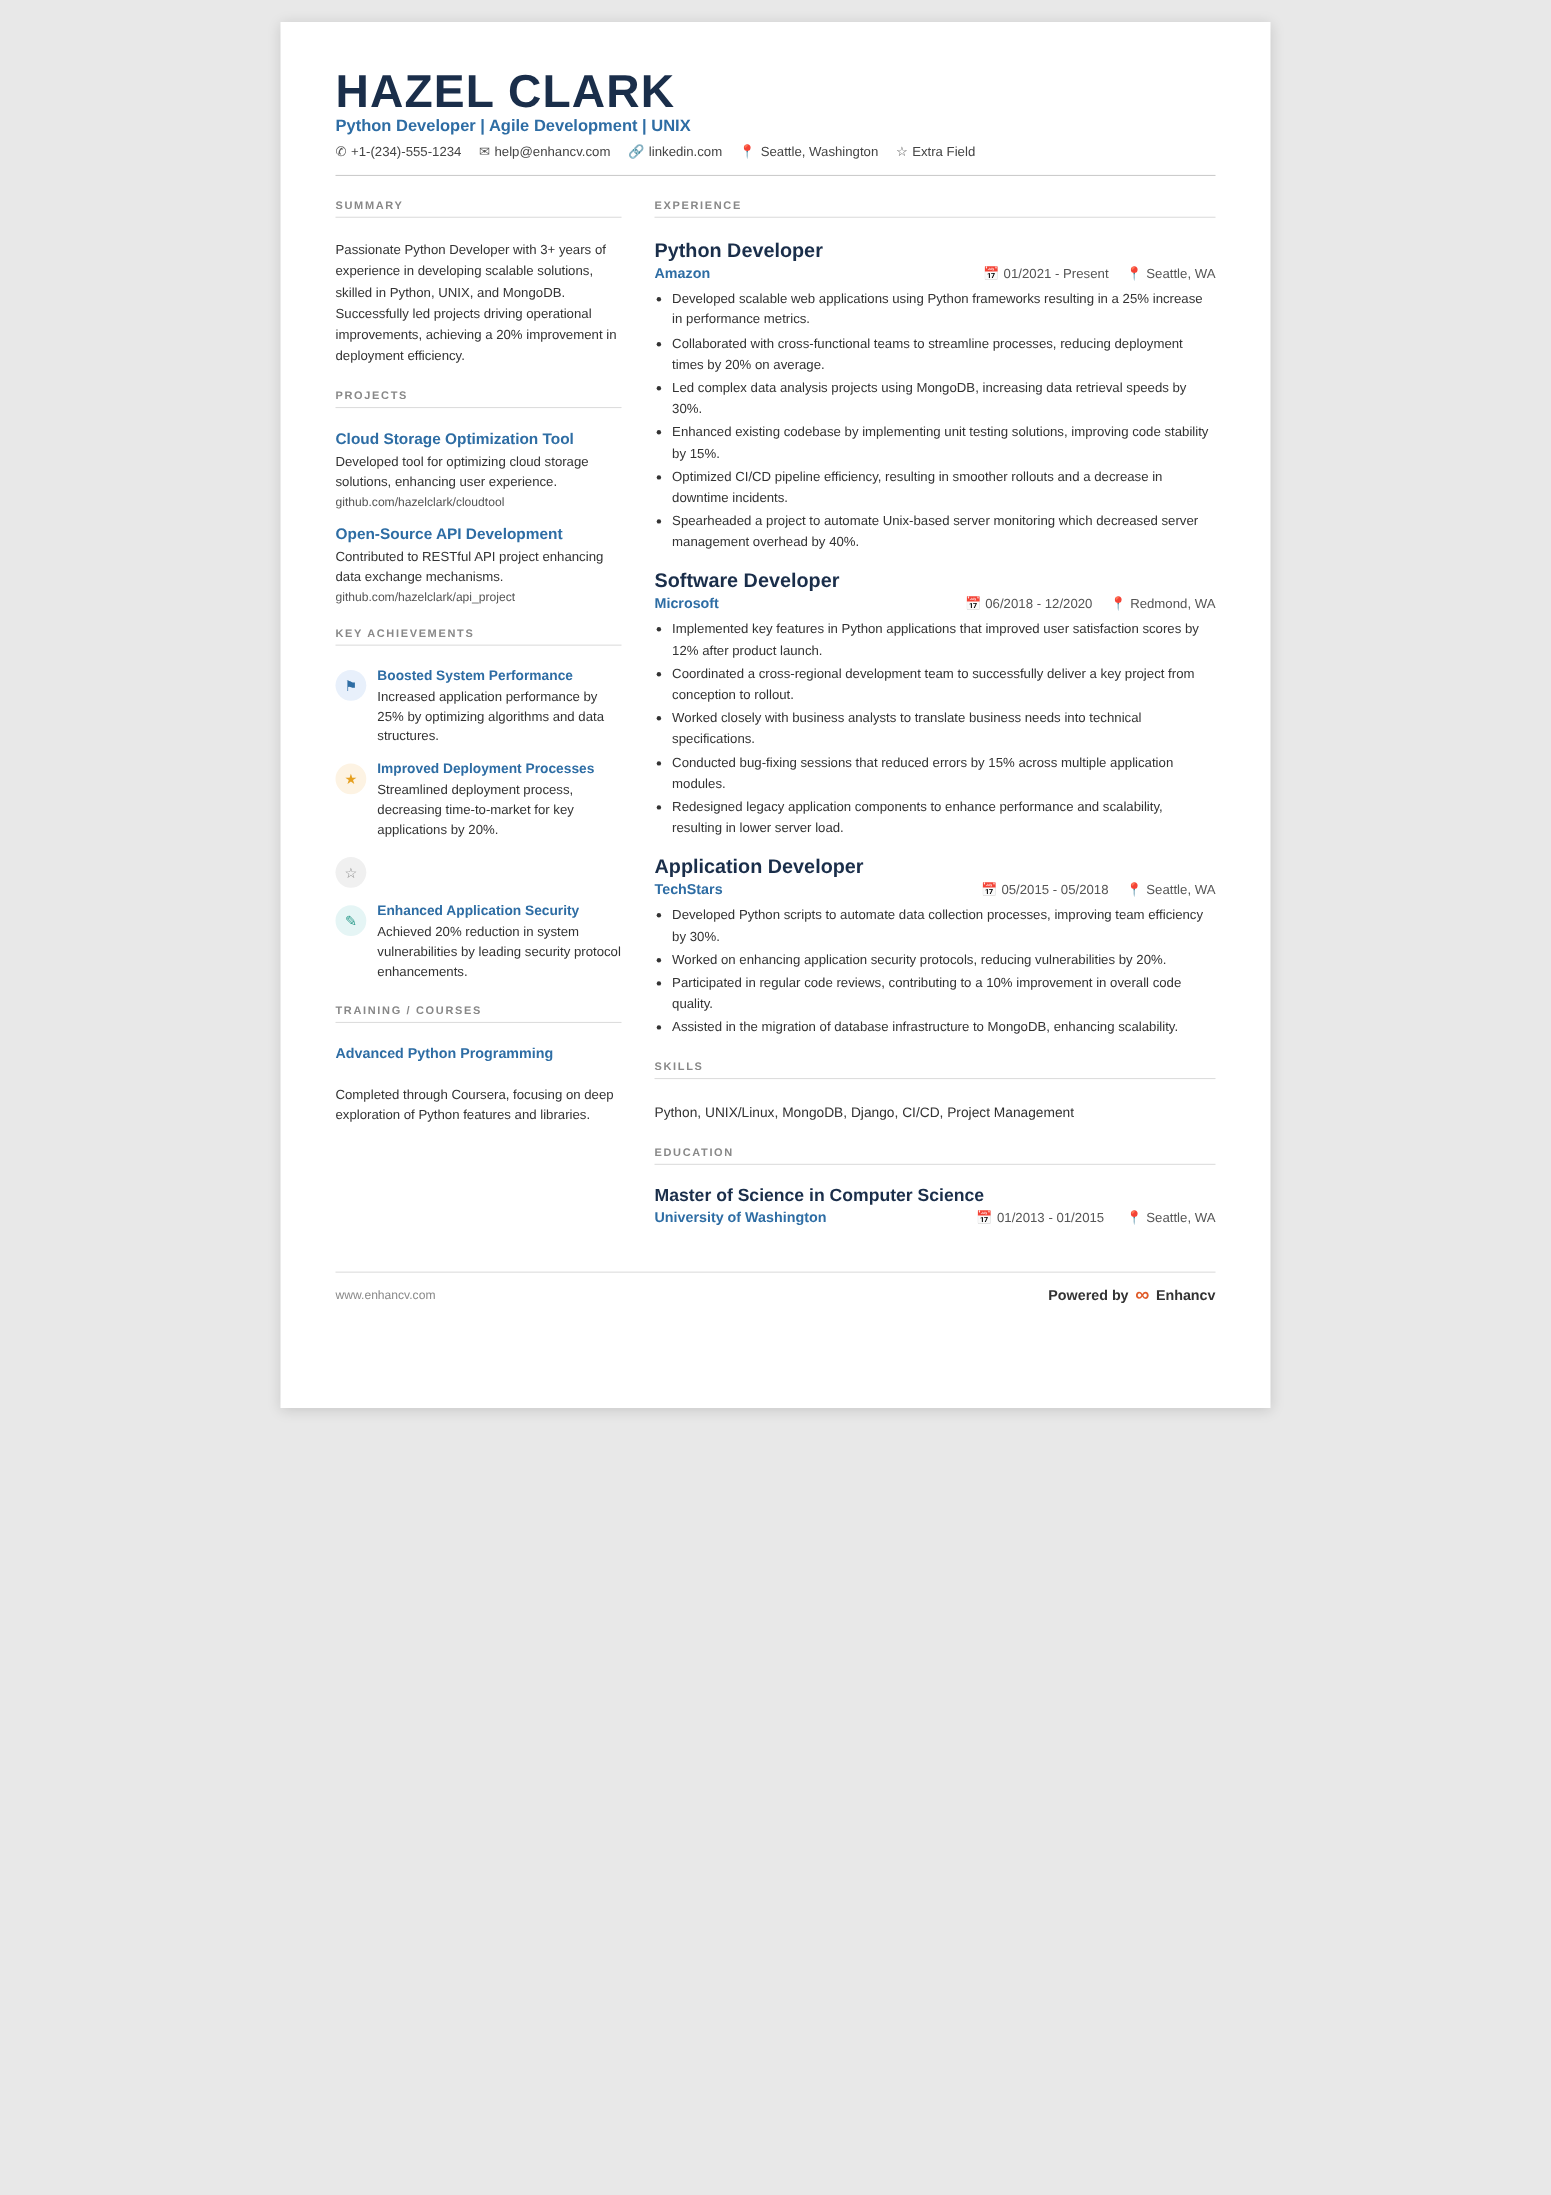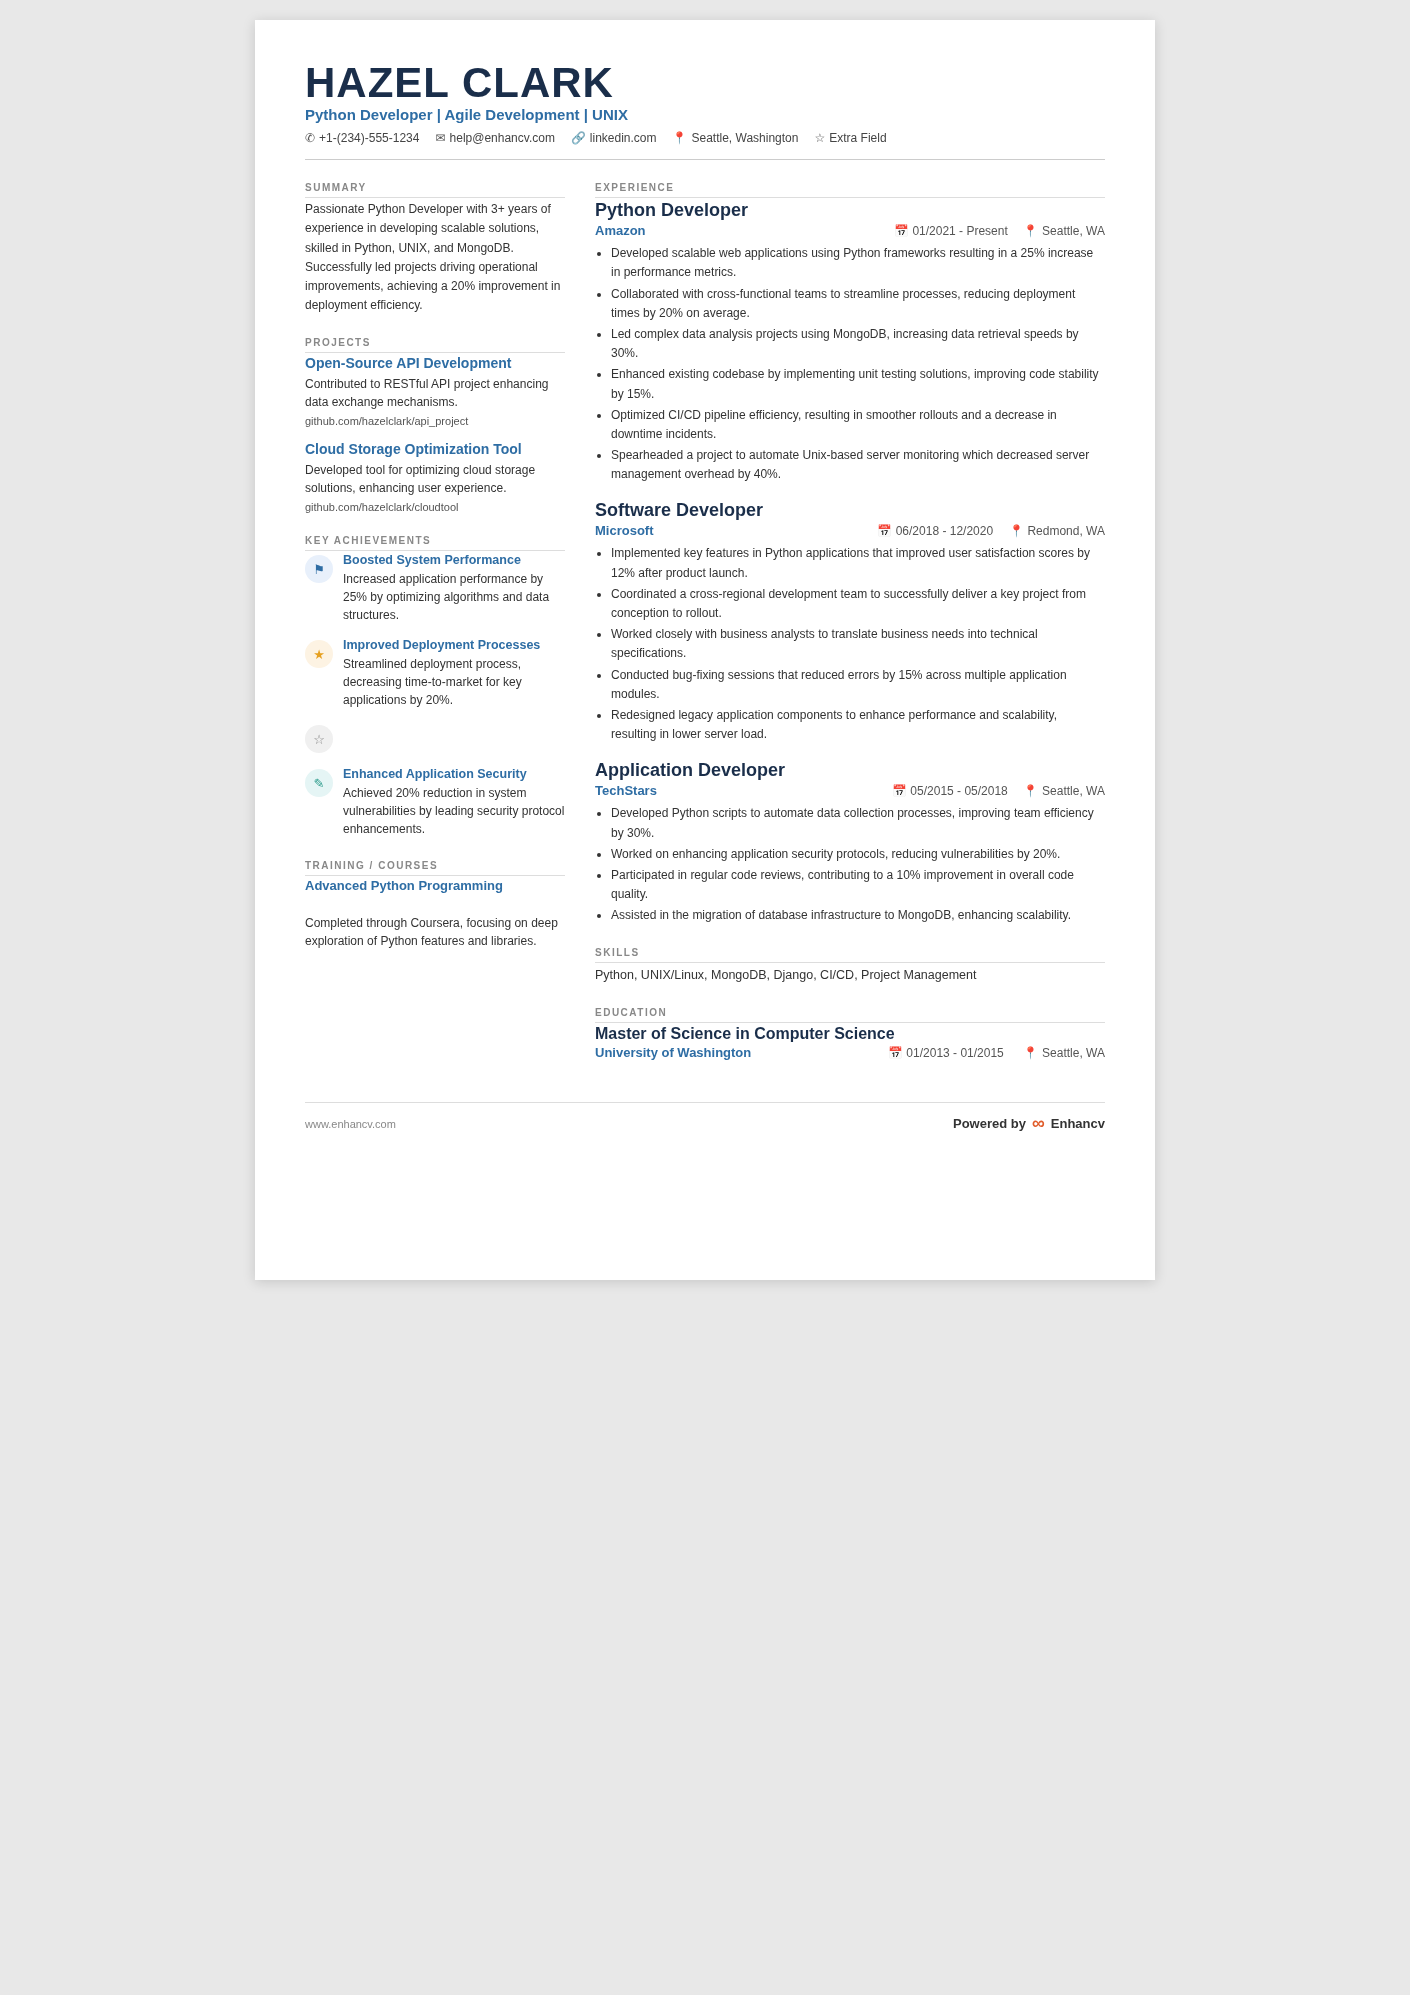--- a/index.html
+++ b/index.html
@@ -61,21 +61,21 @@
       flex: 1;
     }
     .section-label {
       font-size: 10px;
       font-weight: 700;
       letter-spacing: 1.5px;
       color: #888;
       text-transform: uppercase;
       border-bottom: 1px solid #ddd;
       padding-bottom: 4px;
-      margin-bottom: 2px;
+      margin-bottom: 20px;
       margin-top: 22px;
     }
     .section-label:first-child { margin-top: 0; }
     .summary-text {
       font-size: 12px;
       color: #333;
       line-height: 1.6;
     }
     .project-title {
       font-size: 14px;
@@ -256,28 +256,28 @@
   <div class="main-layout">
 
     <div class="left-col">
 
       <div class="section-label">SUMMARY</div>
       <div class="summary-text">Passionate Python Developer with 3+ years of experience in developing scalable solutions, skilled in Python, UNIX, and MongoDB. Successfully led projects driving operational improvements, achieving a 20% improvement in deployment efficiency.</div>
 
       <div class="section-label">PROJECTS</div>
       <div>
         <div class="project-item">
+          <div class="project-title">Cloud Storage Optimization Tool</div>
+          <div class="project-desc">Developed tool for optimizing cloud storage solutions, enhancing user experience.</div>
+          <div class="project-link">github.com/hazelclark/cloudtool</div>
+        </div>
+        <div class="project-item">
           <div class="project-title">Open-Source API Development</div>
           <div class="project-desc">Contributed to RESTful API project enhancing data exchange mechanisms.</div>
           <div class="project-link">github.com/hazelclark/api_project</div>
-        </div>
-        <div class="project-item">
-          <div class="project-title">Cloud Storage Optimization Tool</div>
-          <div class="project-desc">Developed tool for optimizing cloud storage solutions, enhancing user experience.</div>
-          <div class="project-link">github.com/hazelclark/cloudtool</div>
         </div>
       </div>
 
       <div class="section-label">KEY ACHIEVEMENTS</div>
       <div>
         <div class="achievement-item">
           <div class="achievement-icon icon-blue">⚑</div>
           <div class="achievement-content">
             <div class="achievement-title">Boosted System Performance</div>
             <div class="achievement-desc">Increased application performance by 25% by optimizing algorithms and data structures.</div>

